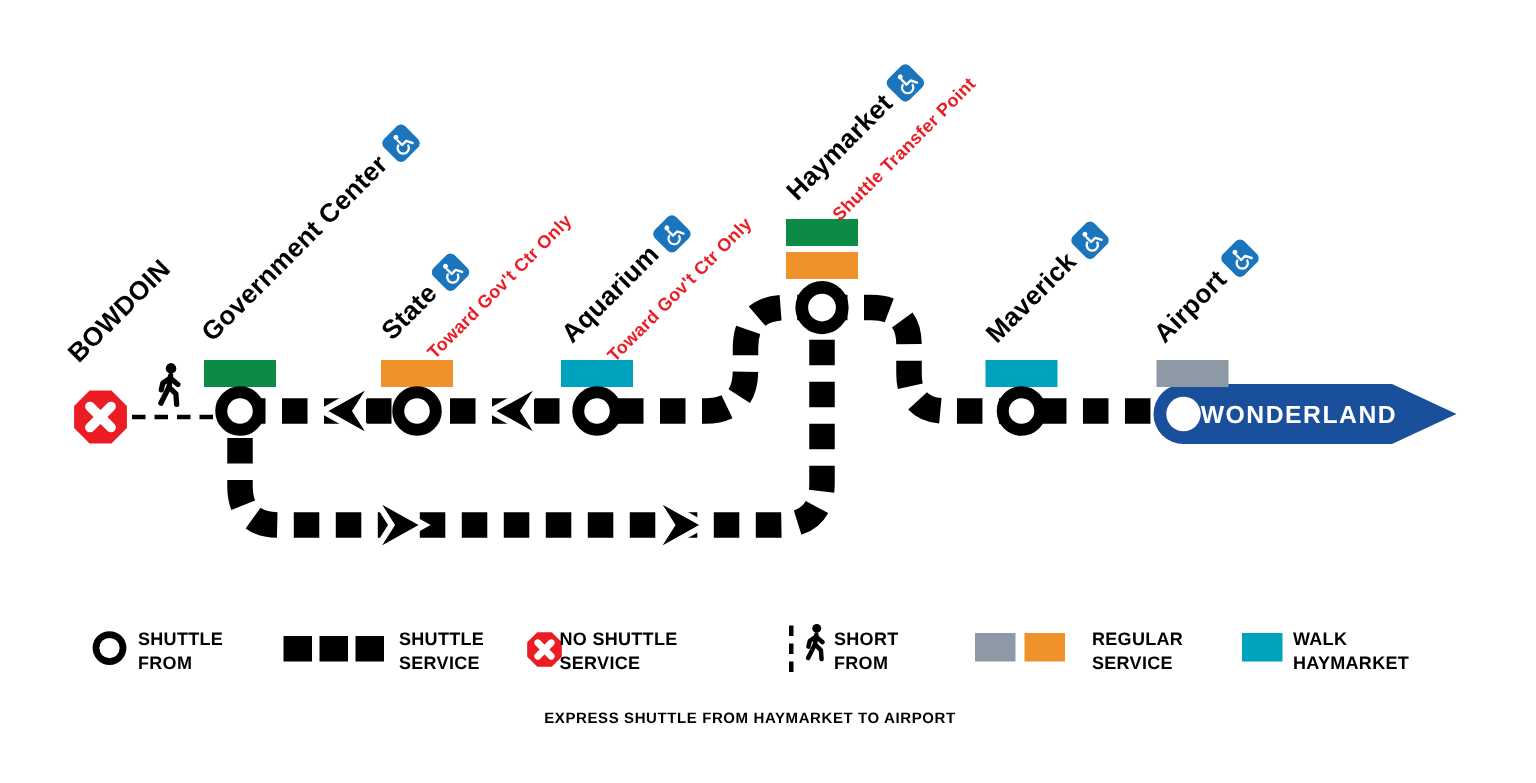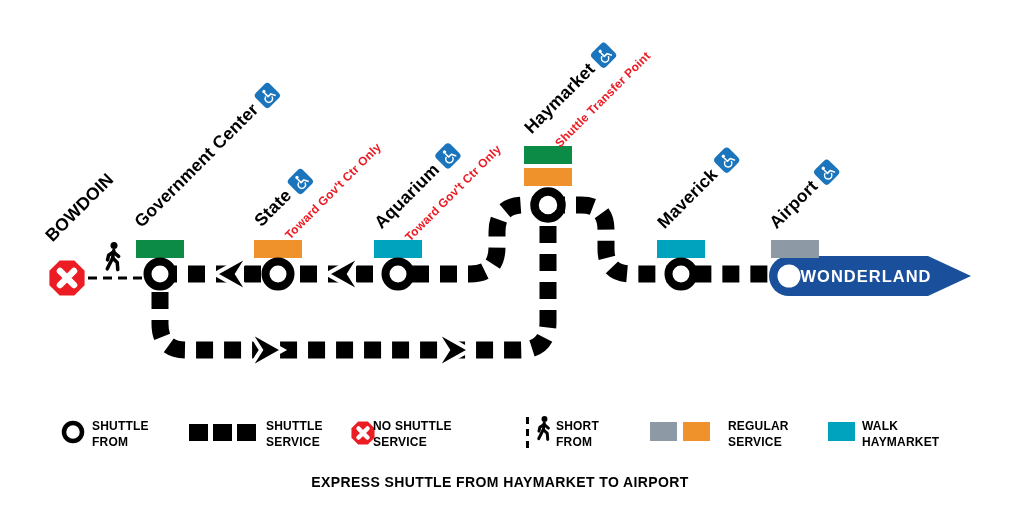--- a/index.html
+++ b/index.html
@@ -23,21 +23,21 @@
     width:20px;height:20px;border-radius:4px;background:var(--blue_badge);flex:0 0 auto;
   }
   .badge svg{display:block;}
   
   .legend-text{
     position:absolute;font-weight:bold;font-size:12px;line-height:16px;color:#000;
     letter-spacing:.2px;white-space:nowrap;
   }
   .caption{
     position:absolute;left:0;top:474px;width:1000px;text-align:center;
-    font-weight:bold;font-size:14px;color:#000;letter-spacing:.4px;
+    font-weight:bold;font-size:10px;color:#000;letter-spacing:.4px;
   }
 </style>
 </head>
 <body>
 
 <div class="canvas">
 
   <svg class="map-svg" width="1024" height="522" viewBox="0 0 1024 522">
     <defs>
       <g id="walker" fill="none" stroke="#000" stroke-width="2.6" stroke-linecap="round" stroke-linejoin="round">

